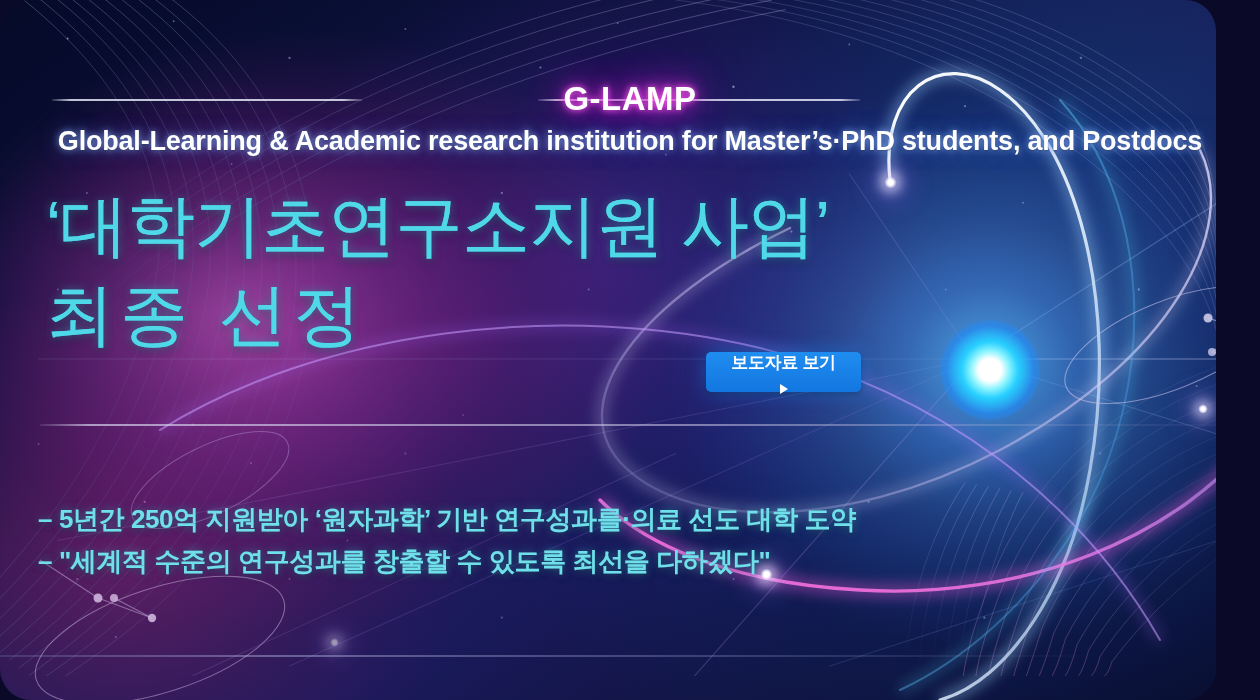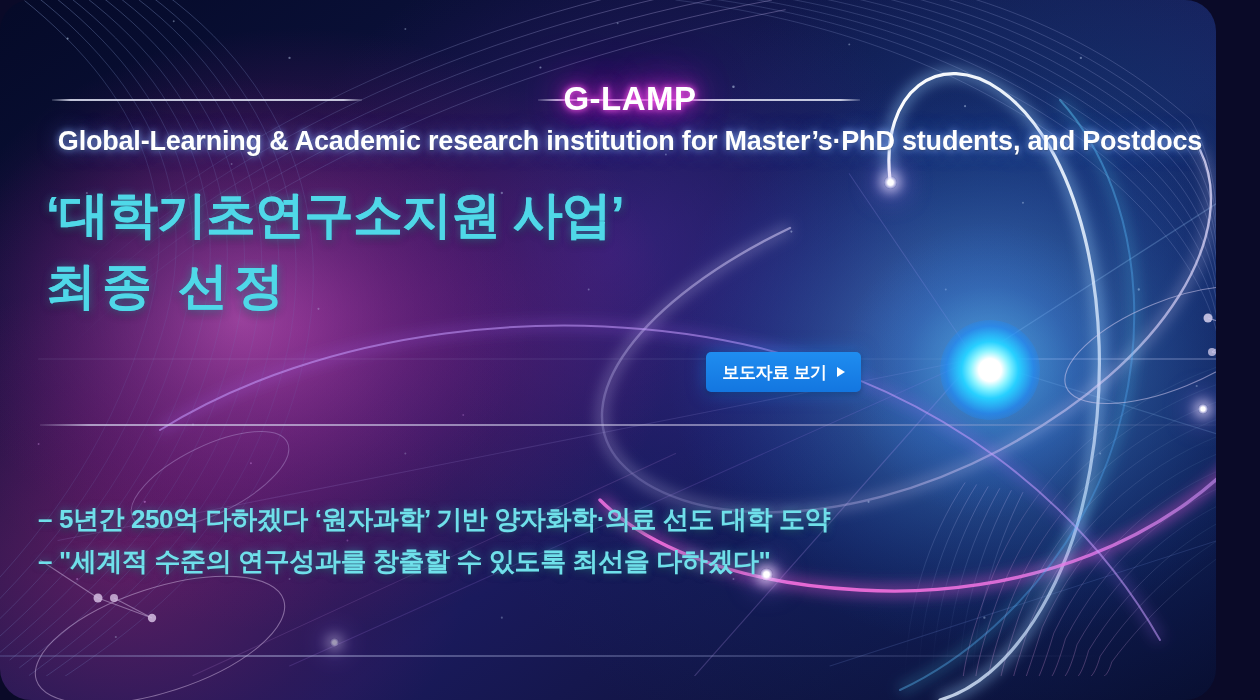--- a/index.html
+++ b/index.html
@@ -43,21 +43,21 @@
     text-shadow:0 0 6px #ff5cf0,0 0 16px #e030d8,0 0 34px #b520c0,0 0 54px #8a12a0;
   }
   .subtitle{
     position:absolute; left:0; width:1260px; top:126px; text-align:center;
     font-size:27px; font-weight:bold; color:#ffffff; letter-spacing:-.2px;
     text-shadow:0 0 7px rgba(140,180,255,.85),0 0 20px rgba(80,130,230,.6),0 1px 2px rgba(0,0,0,.5);
   }
 
   .headline{ position:absolute; left:46px; top:190px; width:900px; }
   .hl-line{
-    font-size:50px; font-weight:bold; line-height:1.03; letter-spacing:-1px;
+    font-size:68px; font-weight:normal; line-height:1.03; letter-spacing:-1px;
     color:#4fd8e8;
     background:linear-gradient(180deg,#72e6f2 0%,#4fd5e8 45%,#39c2dc 100%);
     -webkit-background-clip:text; background-clip:text;
     text-shadow:0 0 10px rgba(70,215,240,.45),0 3px 10px rgba(0,0,0,.45);
   }
   .hl-line.l2{ margin-top:19px; letter-spacing:6px; }
 
   .bullets{ position:absolute; left:38px; top:498px; width:900px; }
   .bullet{
     font-size:26px; font-weight:bold; color:#6fe0ea; letter-spacing:-.4px;
@@ -65,20 +65,21 @@
     text-shadow:0 0 8px rgba(70,210,235,.5),0 2px 6px rgba(0,0,0,.5);
   }
 
   
   .cta{
     position:absolute; left:706px; top:352px; width:155px; height:40px;
     background:linear-gradient(180deg,#1f8df0 0%,#1376e0 100%);
     border-radius:5px; display:flex; align-items:center; justify-content:center;
     gap:10px; cursor:pointer;
     box-shadow:0 0 18px rgba(30,130,235,.55),0 2px 6px rgba(0,0,0,.35);
+    flex-direction:column;
   }
   .cta-label{ font-size:17px; font-weight:bold; color:#fff; letter-spacing:-.3px; }
   .cta-arrow{
     width:0;height:0;border-left:8px solid #fff;
     border-top:5.5px solid transparent;border-bottom:5.5px solid transparent;
   }
 
   
   .atom{ position:absolute; left:0; top:0; width:1260px; height:700px; pointer-events:none; }
   .nucleus{
@@ -342,17 +343,17 @@
     <div class="hl-line l1">‘대학기초연구소지원 사업’</div>
     <div class="hl-line l2">최종 선정</div>
   </div>
 
   <div class="cta">
     <span class="cta-label">보도자료 보기</span>
     <span class="cta-arrow"></span>
   </div>
 
   <div class="bullets">
-    <div class="bullet">– 5년간 250억 다하겠다 ‘원자과학’ 기반 양자화학·의료 선도 대학 도약</div>
+    <div class="bullet">– 5년간 250억 지원받아 ‘원자과학’ 기반 연구성과를·의료 선도 대학 도약</div>
     <div class="bullet">– "세계적 수준의 연구성과를 창출할 수 있도록 최선을 다하겠다"</div>
   </div>
 
 </div>
 
 </body></html>

